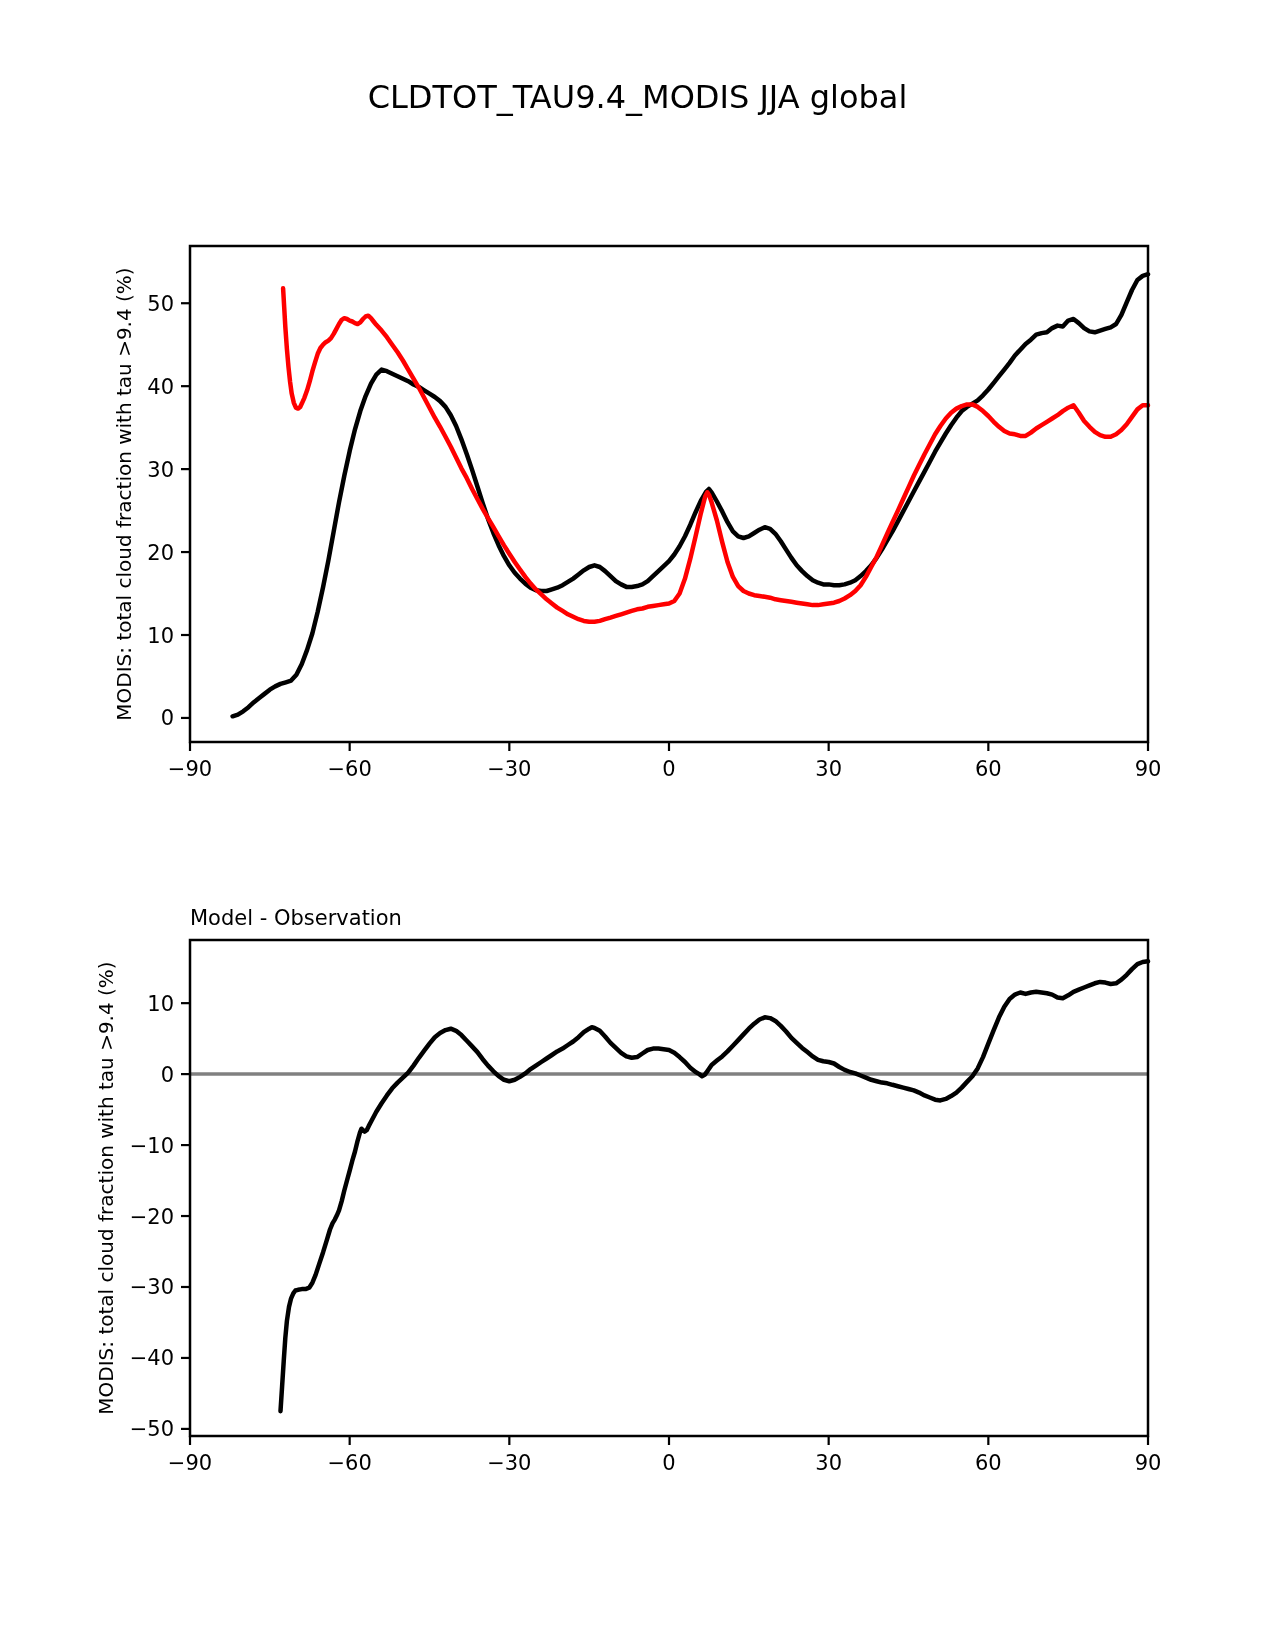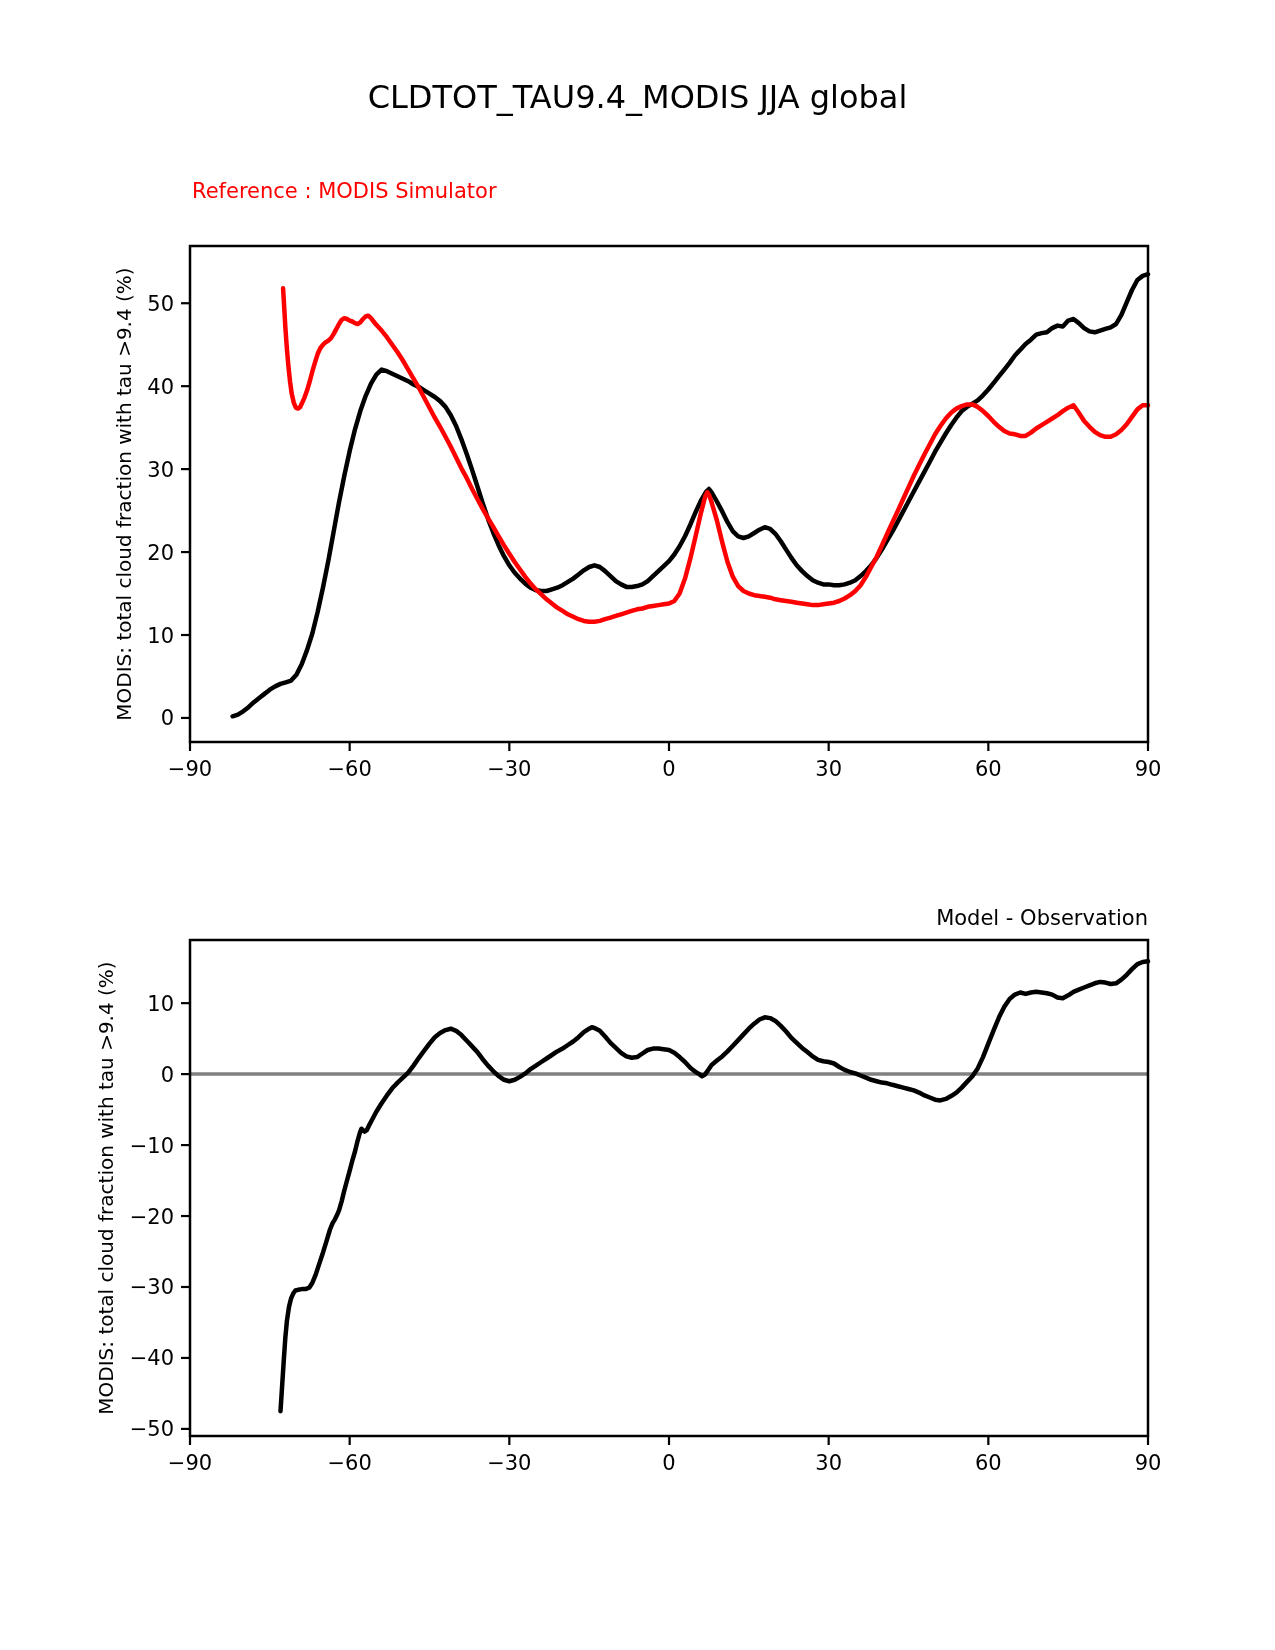--- a/index.html
+++ b/index.html
@@ -16,37 +16,36 @@
   .legend-test { color:#000000; }
   .legend-ref  { color:#ff0000; }
   .ylabel {
     position:absolute; width:30px; display:flex; align-items:center; justify-content:center;
   }
   .ylabel span { transform:rotate(-90deg); white-space:nowrap; font-size:20px; }
   .ylabel1 { left:109px; top:246px; height:496px; }
   .ylabel2 { left:91px;  top:940px; height:496px; }
   .subtitle2 {
     position:absolute; left:190px; top:906px; width:958px;
-    text-align:right; font-size:21px;
+    text-align:left; font-size:21px;
   }
   .plot { position:absolute; width:958px; height:496px; }
   .plot1 { left:190px; top:246px; }
   .plot2 { left:190px; top:940px; }
   .plot svg { overflow:visible; display:block; }
   .plot svg text { font-family:"DejaVu Sans", sans-serif; font-size:21px; fill:#000; }
 </style>
 </head>
 <body>
 
 <div class="figure">
 
   <div class="fig-title">CLDTOT_TAU9.4_MODIS JJA global</div>
 
   <div class="legend">
-    <div class="legend-ref" style="color: rgb(255, 0, 0);">Reference : MODIS Simulator</div>
   </div>
 
   <div class="ylabel ylabel1">
     <span>MODIS: total cloud fraction with tau &gt;9.4 (%)</span>
   </div>
   <div class="plot plot1" id="chart1">
       <svg viewBox="0 0 958 496" width="958" height="496">
         <polyline points="42.6,470.3 47.9,468.6 53.2,465.3 58.5,461.2 63.9,456.2 69.2,452.0 74.5,447.9 79.8,443.7 85.2,440.4 90.5,437.9 95.8,436.3 101.1,434.6 106.4,428.8 111.8,418.0 117.1,403.9 122.4,387.3 127.7,365.8 133.1,340.9 138.4,314.4 143.7,285.3 149.0,256.3 154.3,229.8 159.7,204.9 165.0,183.3 170.3,165.1 175.6,150.1 181.0,137.7 186.3,128.6 191.6,123.6 196.9,125.2 202.2,127.7 207.6,130.2 212.9,132.7 218.2,135.2 223.5,138.5 228.9,141.0 234.2,144.3 239.5,147.6 244.8,151.0 250.1,155.1 255.5,160.9 260.8,169.2 266.1,180.0 271.4,193.3 276.8,208.2 282.1,223.9 287.4,240.5 292.7,257.1 298.0,272.9 303.4,287.0 308.7,299.4 314.0,310.2 319.3,319.3 324.7,326.8 330.0,332.6 335.3,337.6 340.6,341.7 345.9,344.2 351.3,345.0 356.6,345.0 361.9,343.4 367.2,341.7 372.6,339.2 377.9,335.9 383.2,332.6 388.5,328.5 393.8,324.3 399.2,321.0 404.5,319.3 409.8,321.0 415.1,325.1 420.5,330.1 425.8,335.1 431.1,338.4 436.4,340.9 441.7,340.9 447.1,340.1 452.4,338.4 457.7,335.1 463.0,330.1 468.4,325.1 473.7,320.2 479.0,315.2 484.3,308.5 489.6,300.3 495.0,290.3 500.3,278.7 505.6,266.2 510.9,254.6 516.3,245.5 518.9,243.0 521.6,246.3 526.9,255.5 532.2,265.4 537.5,276.2 542.9,285.3 548.2,290.3 553.5,292.0 558.8,290.3 564.2,287.0 569.5,283.7 574.8,281.2 580.1,282.8 585.4,287.8 590.8,295.3 596.1,303.6 601.4,311.9 606.7,319.3 612.1,325.1 617.4,330.1 622.7,334.3 628.0,336.7 633.3,338.4 638.7,338.4 644.0,339.2 649.3,339.2 654.6,338.4 660.0,336.7 665.3,334.3 670.6,330.1 675.9,325.1 681.2,319.3 686.6,311.9 691.9,303.6 697.2,294.4 702.5,285.3 707.9,275.4 713.2,265.4 718.5,255.5 723.8,245.5 729.1,235.6 734.5,225.6 739.8,215.7 745.1,205.7 750.4,196.6 755.8,187.5 761.1,179.2 766.4,171.7 771.7,165.1 777.0,160.9 782.4,157.6 787.7,154.3 793.0,149.3 798.3,143.5 803.7,136.9 809.0,130.2 814.3,123.6 819.6,116.9 824.9,109.5 830.3,103.7 835.6,97.9 840.9,93.7 846.2,88.7 851.6,87.1 856.9,86.3 862.2,82.1 867.5,79.6 872.8,80.5 878.2,74.6 883.5,73.0 888.8,77.1 894.1,82.1 899.5,85.4 904.8,86.3 910.1,84.6 915.4,82.9 920.7,81.3 926.1,78.0 931.4,68.8 936.7,56.4 942.0,44.0 947.4,34.0 952.7,29.9 958.0,28.2" fill="none" stroke="#000000" stroke-width="4.5" stroke-linejoin="round" stroke-linecap="round"></polyline>
         <polyline points="93.1,42.3 94.2,61.4 95.3,80.5 96.9,102.8 98.5,121.1 100.1,136.0 101.7,147.6 103.8,156.8 105.9,161.7 108.0,162.6 110.2,160.9 111.8,157.6 114.4,151.8 117.1,144.3 119.8,135.2 122.4,125.2 125.1,116.1 127.7,107.8 130.4,102.0 133.1,98.7 135.7,96.2 138.4,94.6 141.0,92.1 143.7,87.9 146.4,82.9 149.0,78.0 151.7,73.8 154.3,72.2 157.0,73.0 159.7,74.6 162.3,75.5 165.0,77.1 167.6,78.0 170.3,76.3 173.0,73.0 175.6,70.5 178.3,69.7 181.0,72.2 183.6,75.5 186.3,78.8 191.6,84.6 196.9,91.2 202.2,98.7 207.6,106.2 212.9,114.5 218.2,123.6 223.5,132.7 228.9,141.8 234.2,151.8 239.5,161.7 244.8,171.7 250.1,180.8 255.5,190.8 260.8,200.7 266.1,211.5 271.4,222.3 276.8,232.2 282.1,243.0 287.4,253.0 292.7,262.9 298.0,272.1 303.4,281.2 308.7,290.3 314.0,299.4 319.3,307.7 324.7,316.0 330.0,323.5 335.3,330.9 340.6,337.6 345.9,343.4 351.3,348.4 356.6,353.3 361.9,357.5 367.2,361.6 372.6,364.9 377.9,368.3 383.2,370.8 388.5,373.2 393.8,374.9 399.2,375.7 404.5,375.7 409.8,374.9 415.1,373.2 420.5,371.6 425.8,369.9 431.1,368.3 436.4,366.6 441.7,364.9 447.1,363.3 452.4,362.5 457.7,360.8 463.0,360.0 468.4,359.1 473.7,358.3 479.0,357.5 484.3,355.0 489.6,347.5 495.0,332.6 500.3,312.7 505.6,290.3 510.9,267.1 515.2,250.5 517.3,246.3 519.4,249.7 521.6,256.3 526.9,274.5 532.2,296.1 537.5,316.0 542.9,330.9 548.2,340.1 553.5,345.0 558.8,347.5 564.2,349.2 569.5,350.0 574.8,350.8 580.1,351.7 585.4,353.3 590.8,354.2 596.1,355.0 601.4,355.8 606.7,356.7 612.1,357.5 617.4,358.3 622.7,359.1 628.0,359.1 633.3,358.3 638.7,357.5 644.0,356.7 649.3,355.0 654.6,352.5 660.0,349.2 665.3,345.0 670.6,339.2 675.9,330.9 681.2,321.0 686.6,311.0 691.9,299.4 697.2,287.8 702.5,276.2 707.9,264.6 713.2,253.0 718.5,241.4 723.8,229.8 729.1,219.0 734.5,208.2 739.8,198.2 745.1,188.3 750.4,180.0 755.8,172.5 761.1,166.7 766.4,162.6 771.7,160.1 777.0,158.4 782.4,158.4 787.7,160.9 793.0,165.1 798.3,170.0 803.7,175.8 809.0,180.8 814.3,185.0 819.6,187.5 824.9,188.3 830.3,189.9 835.6,189.9 840.9,186.6 846.2,182.5 851.6,179.2 856.9,175.8 862.2,172.5 867.5,169.2 872.8,165.1 878.2,161.7 883.5,159.3 888.8,166.7 894.1,175.0 899.5,180.8 904.8,185.8 910.1,189.1 915.4,190.8 920.7,190.8 926.1,188.3 931.4,184.1 936.7,178.3 942.0,170.9 947.4,163.4 952.7,159.3 958.0,159.3" fill="none" stroke="#ff0000" stroke-width="4.5" stroke-linejoin="round" stroke-linecap="round"></polyline>
         <rect x="0" y="0" width="958" height="496" fill="none" stroke="#000000" stroke-width="2.5"></rect>

